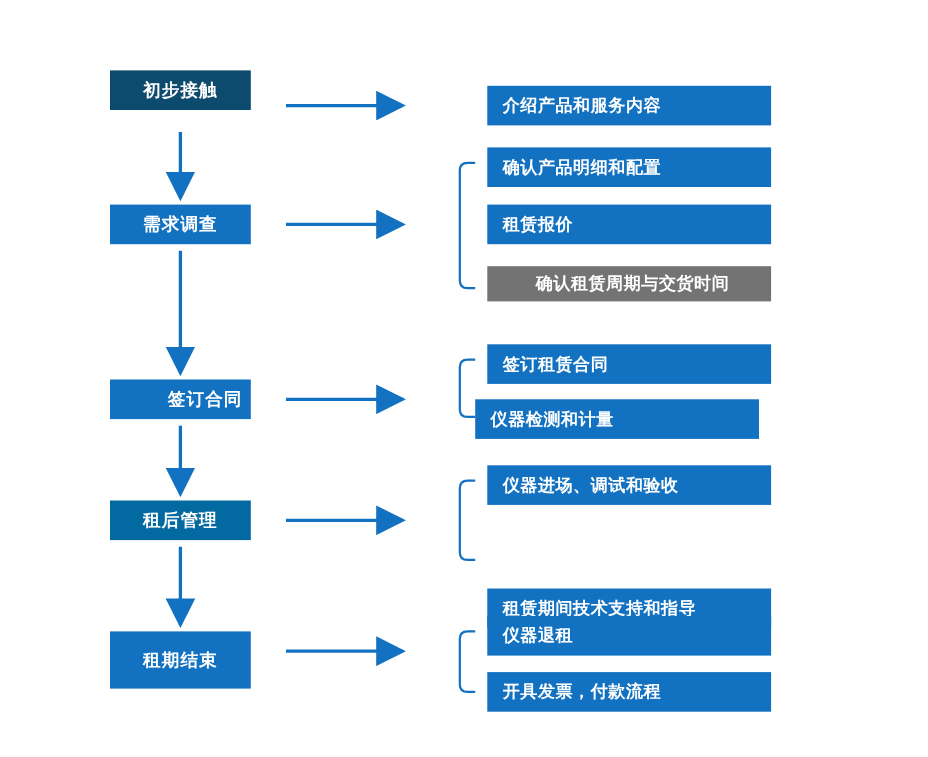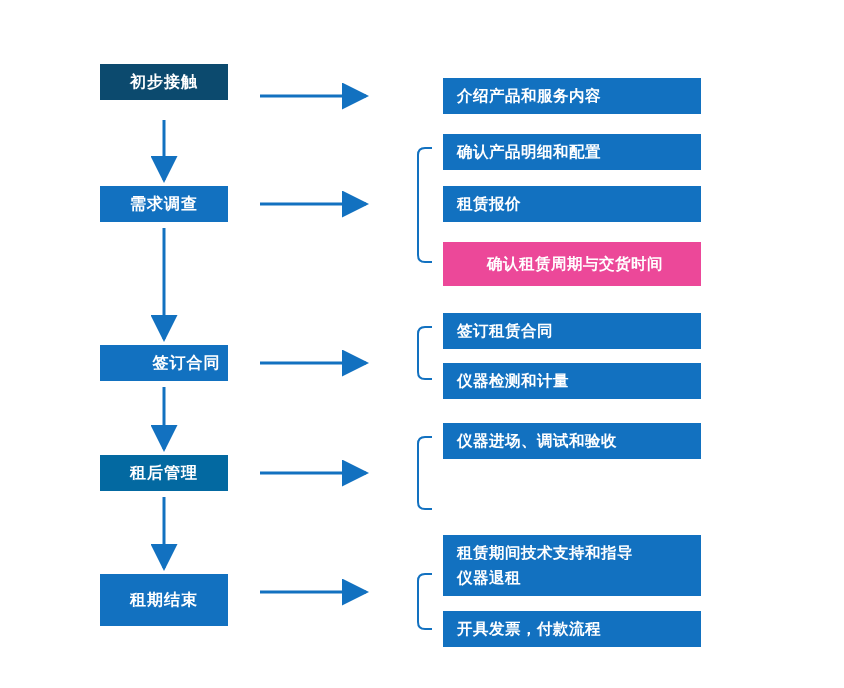--- a/index.html
+++ b/index.html
@@ -92,22 +92,22 @@
       <div class="box stage-box" style="left: 100px; top: 64px; width: 128px; height: 36px; background: #0c4a6e;">初步接触</div>
       <div class="box stage-box" style="left: 100px; top: 186px; width: 128px; height: 36px; background: rgb(18, 113, 192);">需求调查</div>
       <div class="box stage-box" style="left: 100px; top: 345px; width: 128px; height: 36px; background: rgb(18, 113, 192); padding-left: 45px;">签订合同</div>
       <div class="box stage-box" style="left: 100px; top: 455px; width: 128px; height: 36px; background: #0369a1;">租后管理</div>
       <div class="box stage-box" style="left: 100px; top: 574px; width: 128px; height: 52px; background: rgb(18, 113, 192);">租期结束</div>
     </div>
   <div id="details-layer">
       <div class="box detail-box" style="left: 443px; top: 78px; width: 258px; height: 36px; background: rgb(18, 113, 192);">介绍产品和服务内容</div>
       <div class="box detail-box" style="left: 443px; top: 134px; width: 258px; height: 36px; background: rgb(18, 113, 192);">确认产品明细和配置</div>
       <div class="box detail-box" style="left: 443px; top: 186px; width: 258px; height: 36px; background: rgb(18, 113, 192);">租赁报价</div>
-      <div class="box detail-box" style="left: 443px; top: 242px; width: 258px; height: 44px; background: #ec4899; padding-left: 44px;">确认租赁周期与交货时间</div>
+      <div class="box detail-box" style="left: 443px; top: 242px; width: 258px; height: 32px; background: #737373; padding-left: 44px;">确认租赁周期与交货时间</div>
       <div class="box detail-box" style="left: 443px; top: 313px; width: 258px; height: 36px; background: rgb(18, 113, 192);">签订租赁合同</div>
-      <div class="box detail-box" style="left: 443px; top: 363px; width: 258px; height: 36px; background: rgb(18, 113, 192);">仪器检测和计量</div>
+      <div class="box detail-box" style="left: 432px; top: 363px; width: 258px; height: 36px; background: rgb(18, 113, 192);">仪器检测和计量</div>
       <div class="box detail-box" style="left: 443px; top: 423px; width: 258px; height: 36px; background: rgb(18, 113, 192);">仪器进场、调试和验收</div>
       <div class="box detail-box" style="left: 443px; top: 491px; width: 258px; height: 36px; background: rgb(18, 113, 192); margin-top: 44px;">租赁期间技术支持和指导</div>
       <div class="box detail-box" style="left: 443px; top: 560px; width: 258px; height: 36px; background: rgb(18, 113, 192);">仪器退租</div>
       <div class="box detail-box" style="left: 443px; top: 611px; width: 258px; height: 36px; background: rgb(18, 113, 192);">开具发票，付款流程</div>
     </div>
 
 </div>
 
 </body></html>

